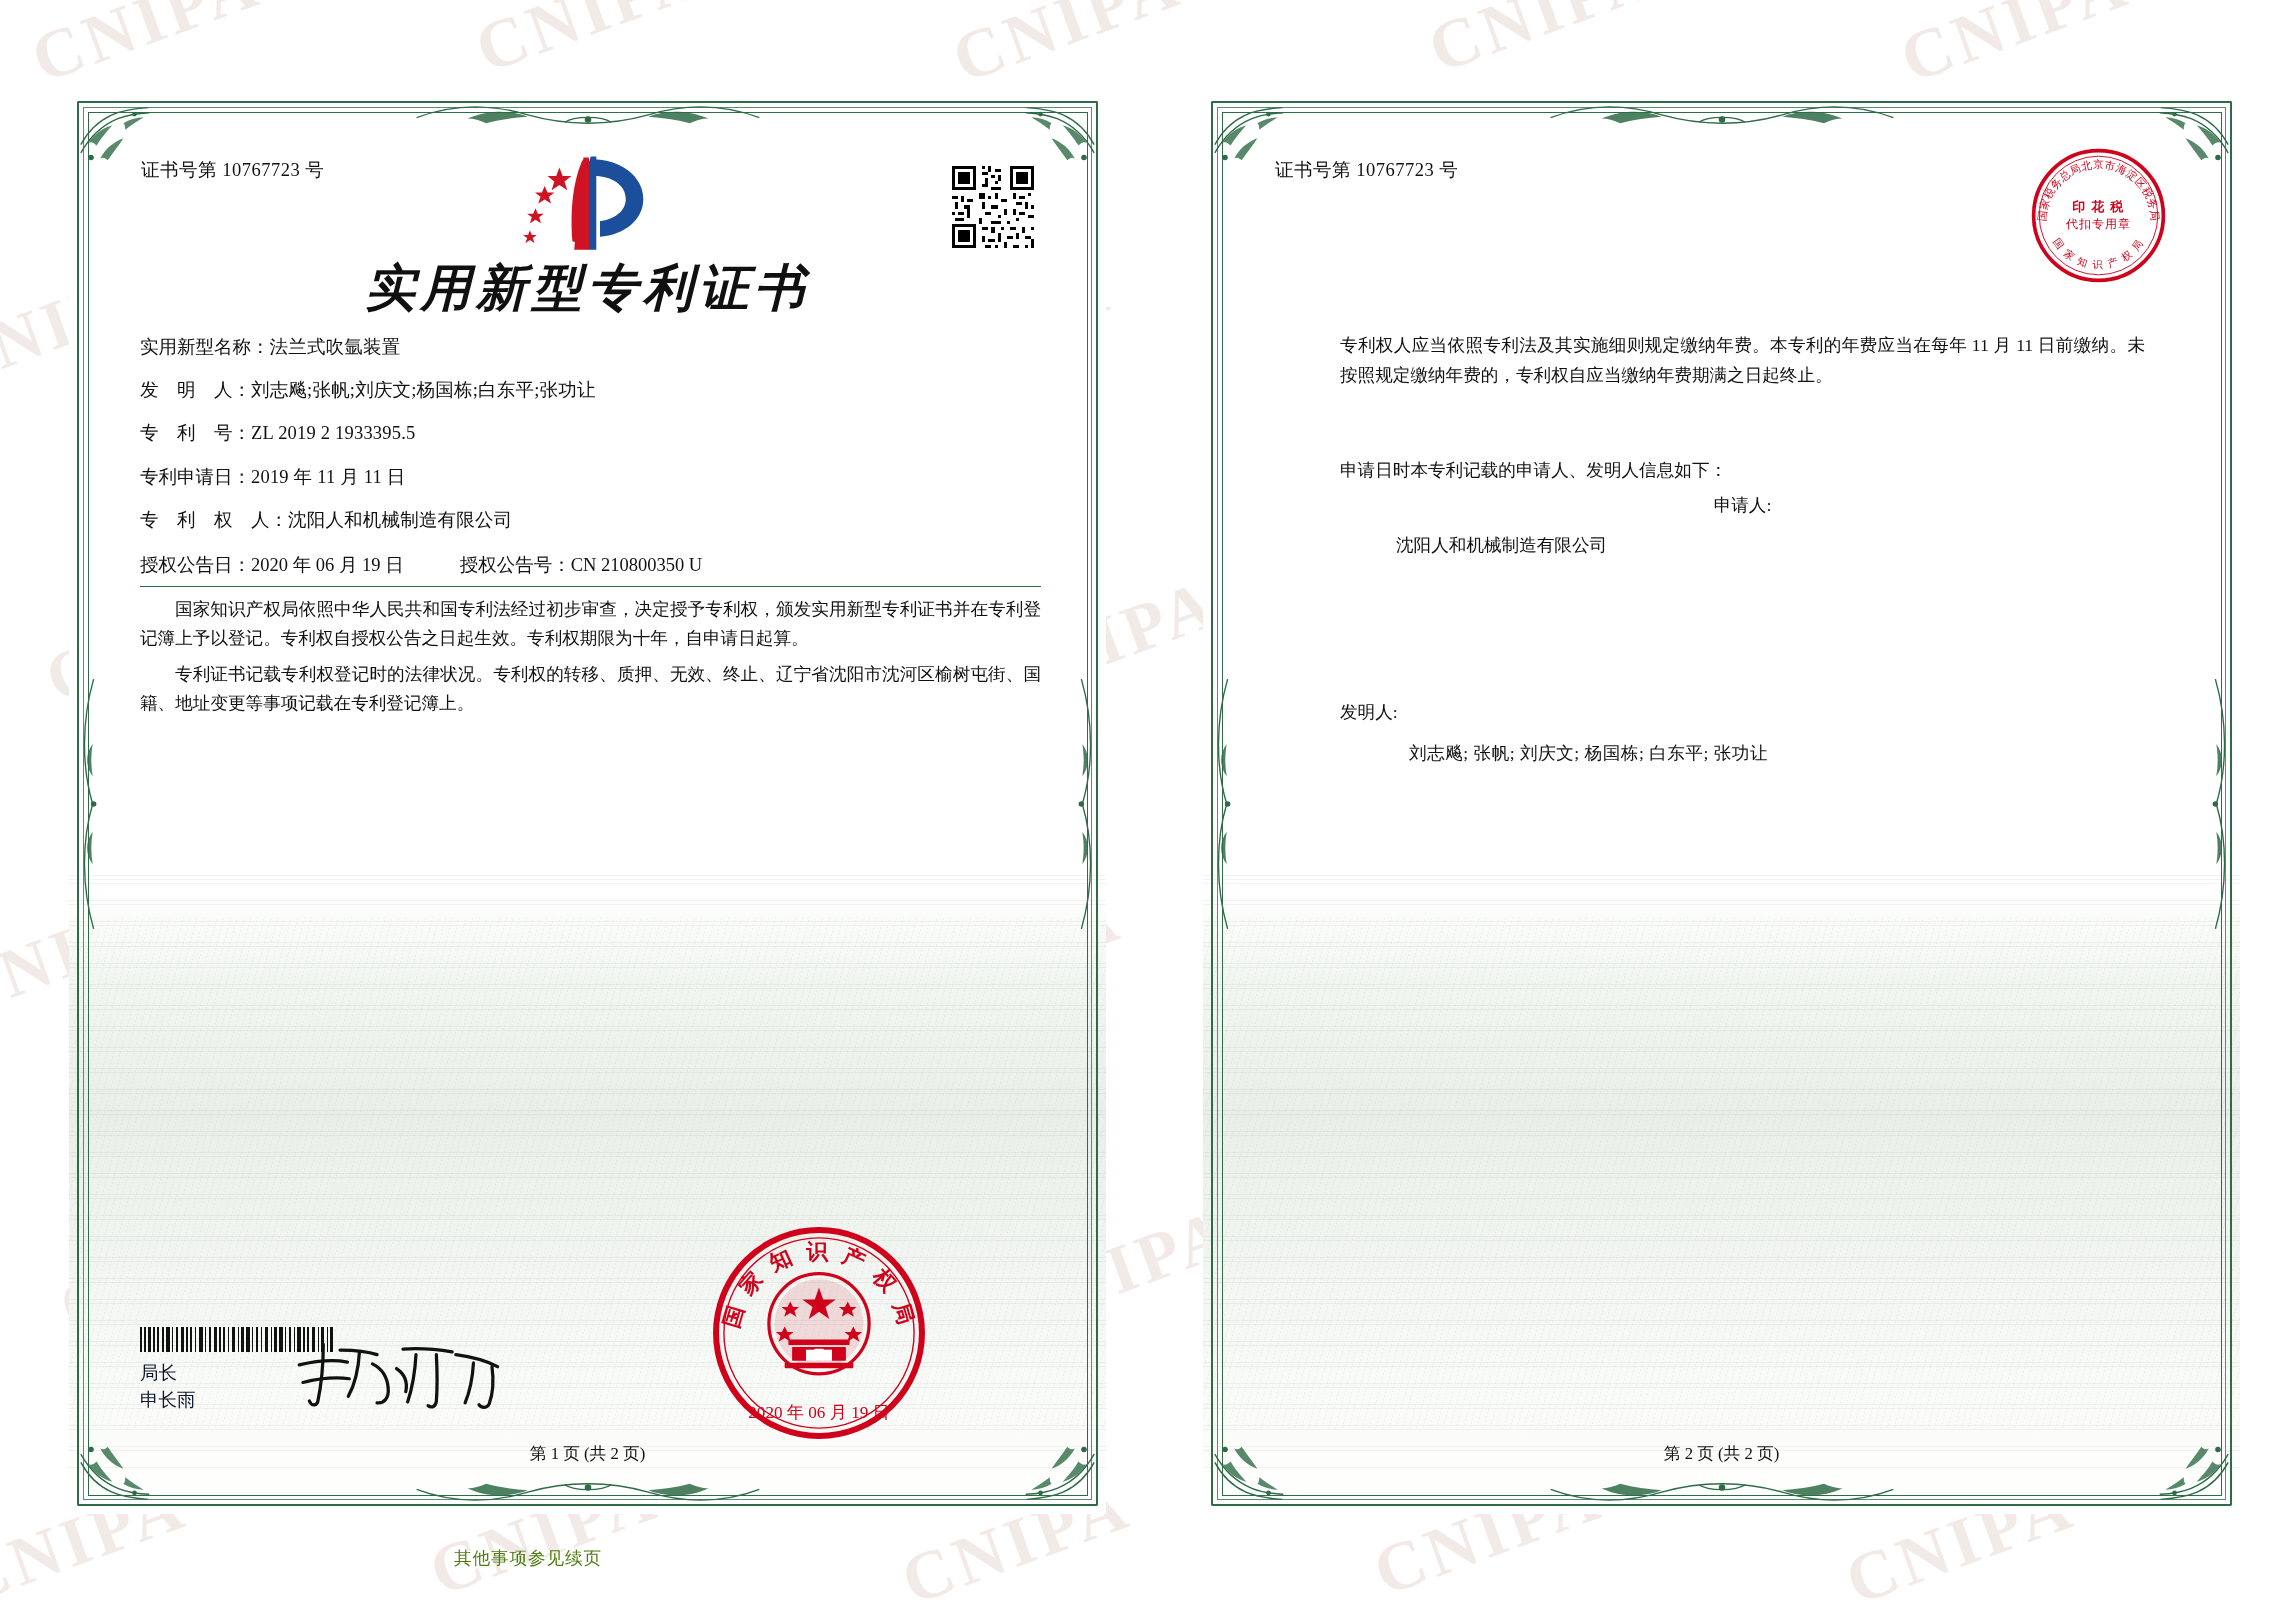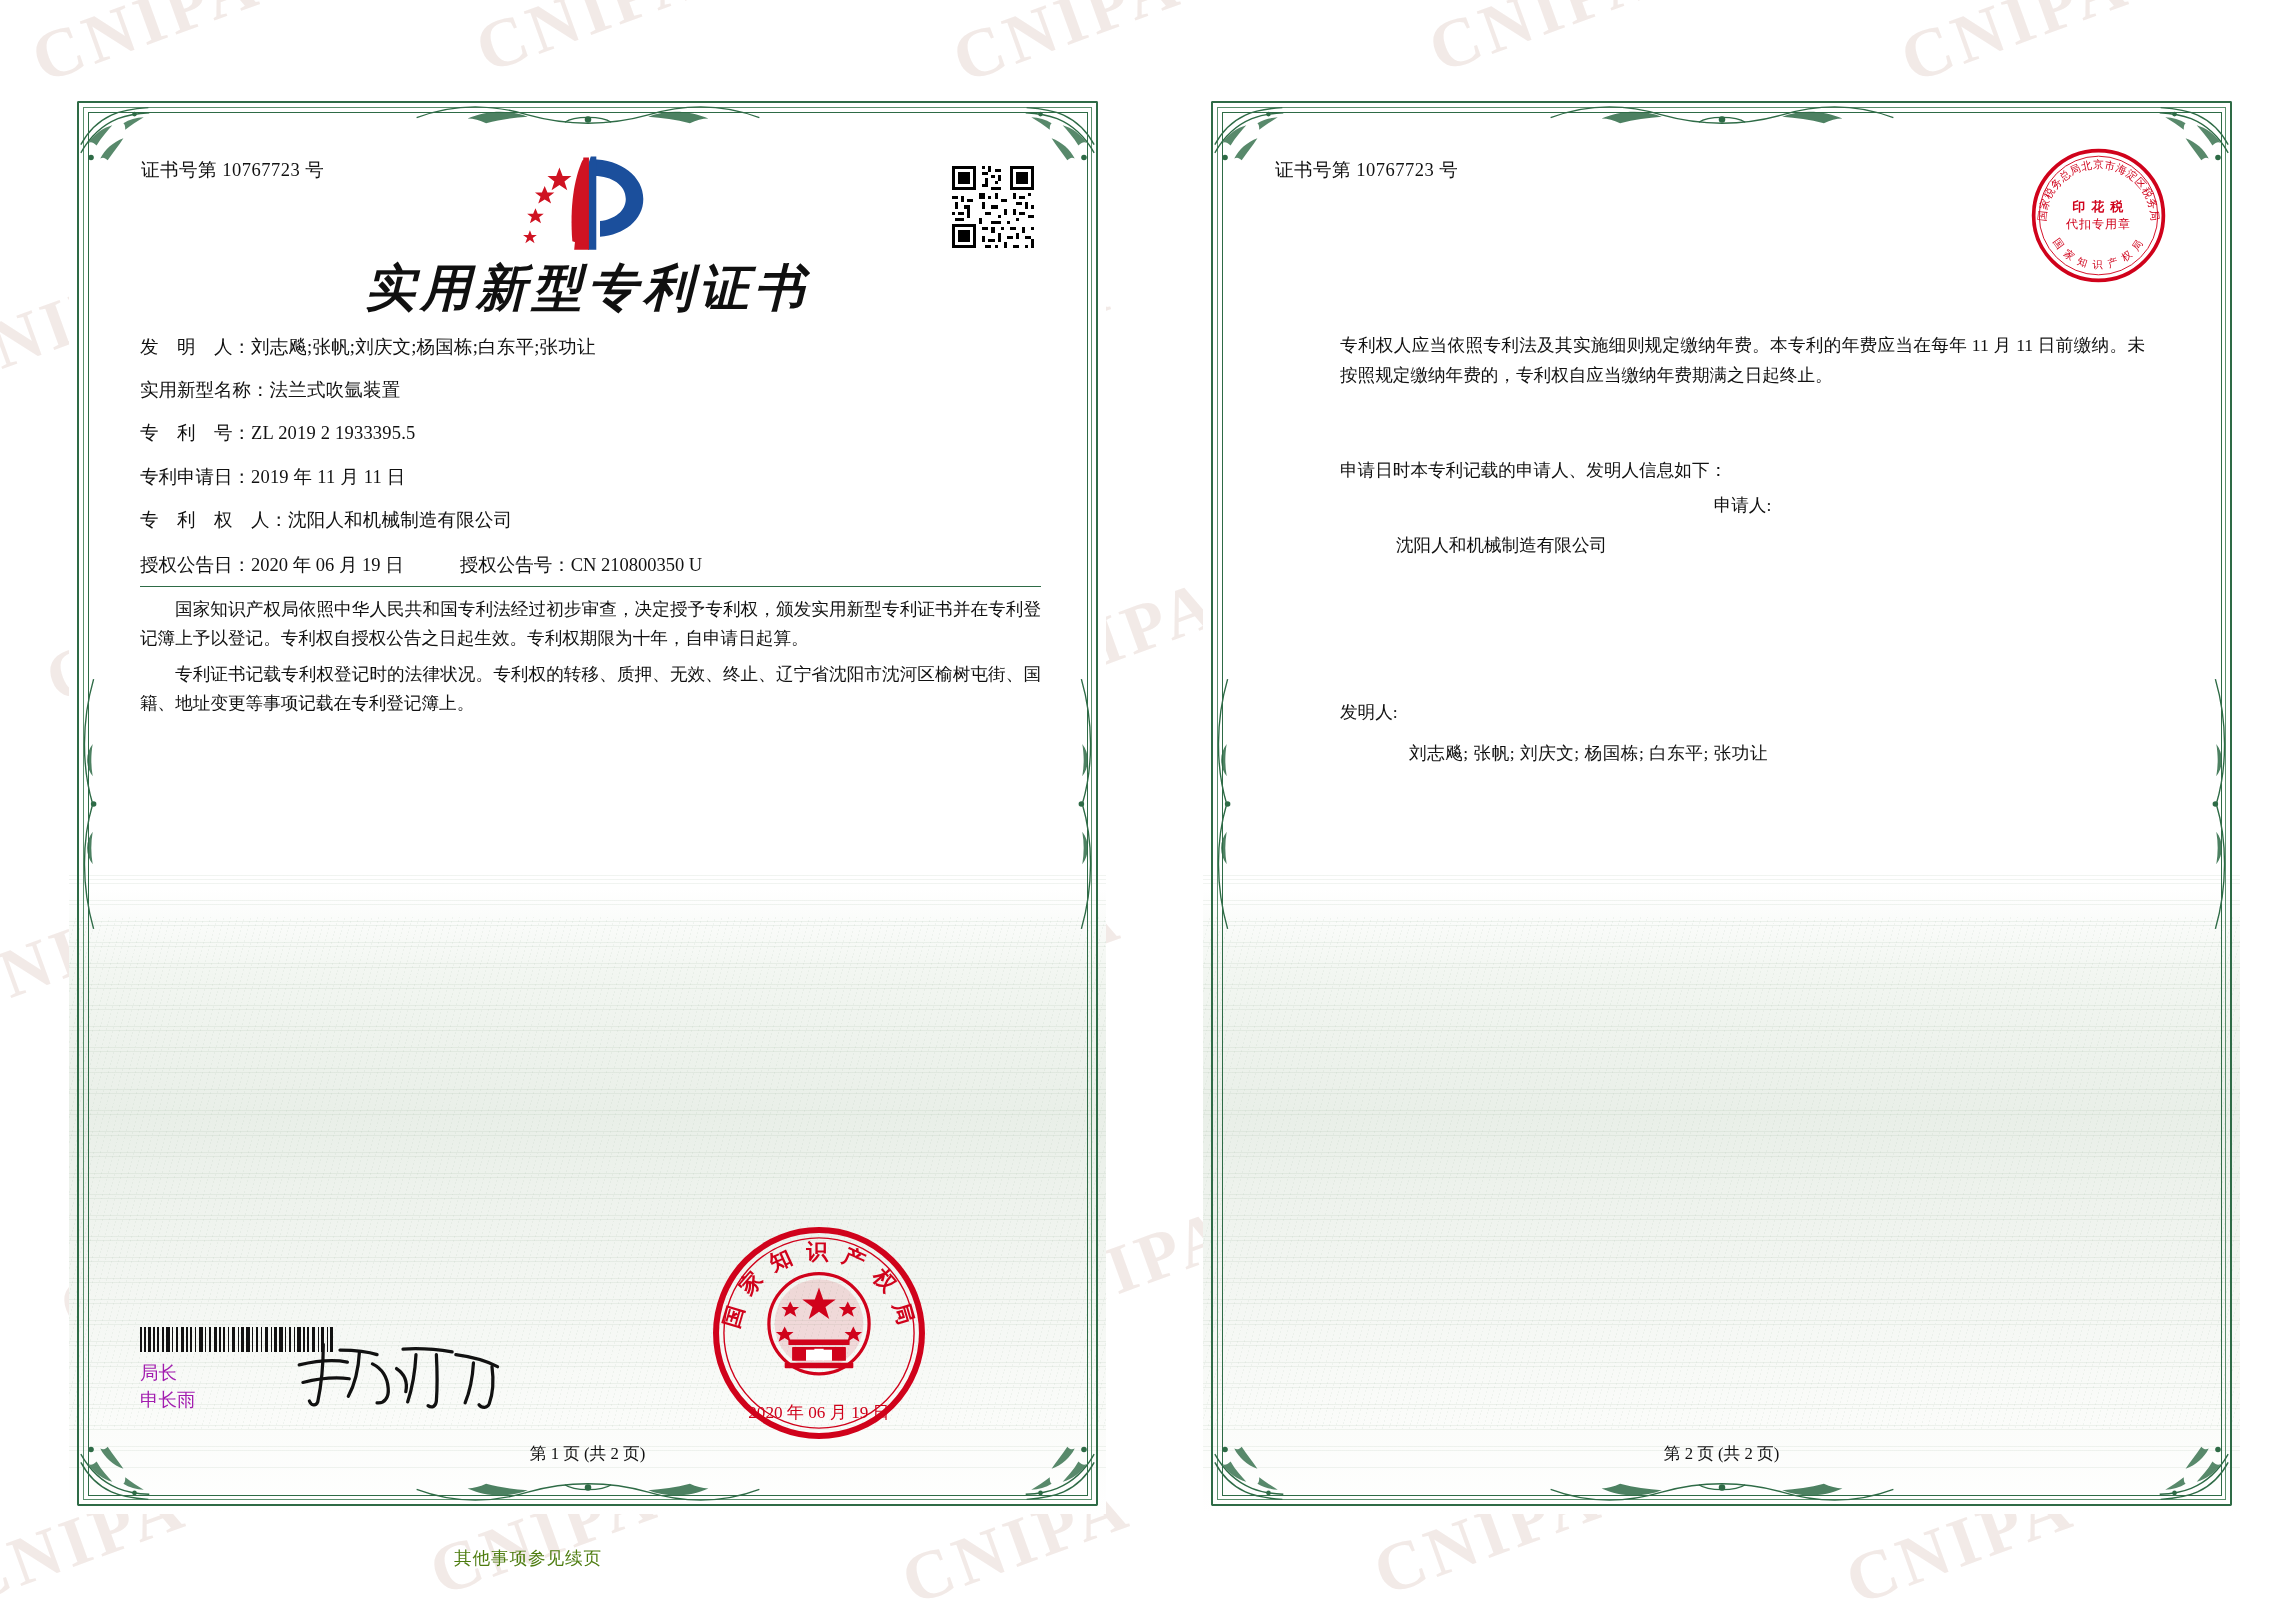--- a/index.html
+++ b/index.html
@@ -231,21 +231,21 @@
     height: 25px;
   }
   .barcode svg { display: block; width: 250px; height: 25px; }
 
   .director {
     position: absolute;
     left: 27px;
     bottom: 56px;
     font-size: 18.5px;
     line-height: 1.45;
-    color: #a21caf;
+    color: #0f172a;
   }
   .signature {
     position: absolute;
     left: 176px;
     bottom: 55px;
     width: 241px;
     height: 79px;
   }
   .signature svg { display:block; width: 241px; height: 79px; }
 
@@ -538,24 +538,24 @@
           <rect x="50" y="54" width="2" height="2"></rect>
             <rect x="54" y="50" width="2" height="6"></rect>
         </g>
       </svg>
     </div>
 
     <div class="title">实用新型专利证书</div>
 
     <div class="fields">
       <div class="field-row">
-        <span class="f-label">发　明　人：</span><span class="f-value">刘志飚;张帆;刘庆文;杨国栋;白东平;张功让</span>
+        <span class="f-label">实用新型名称：</span><span class="f-value">法兰式吹氩装置</span>
       </div>
       <div class="field-row">
-        <span class="f-label">实用新型名称：</span><span class="f-value">法兰式吹氩装置</span>
+        <span class="f-label">发　明　人：</span><span class="f-value">刘志飚;张帆;刘庆文;杨国栋;白东平;张功让</span>
       </div>
       <div class="field-row">
         <span class="f-label">专　利　号：</span><span class="f-value">ZL 2019 2 1933395.5</span>
       </div>
       <div class="field-row">
         <span class="f-label">专利申请日：</span><span class="f-value">2019 年 11 月 11 日</span>
       </div>
       <div class="field-row">
         <span class="f-label">专　利　权　人：</span><span class="f-value">沈阳人和机械制造有限公司</span>
       </div>

